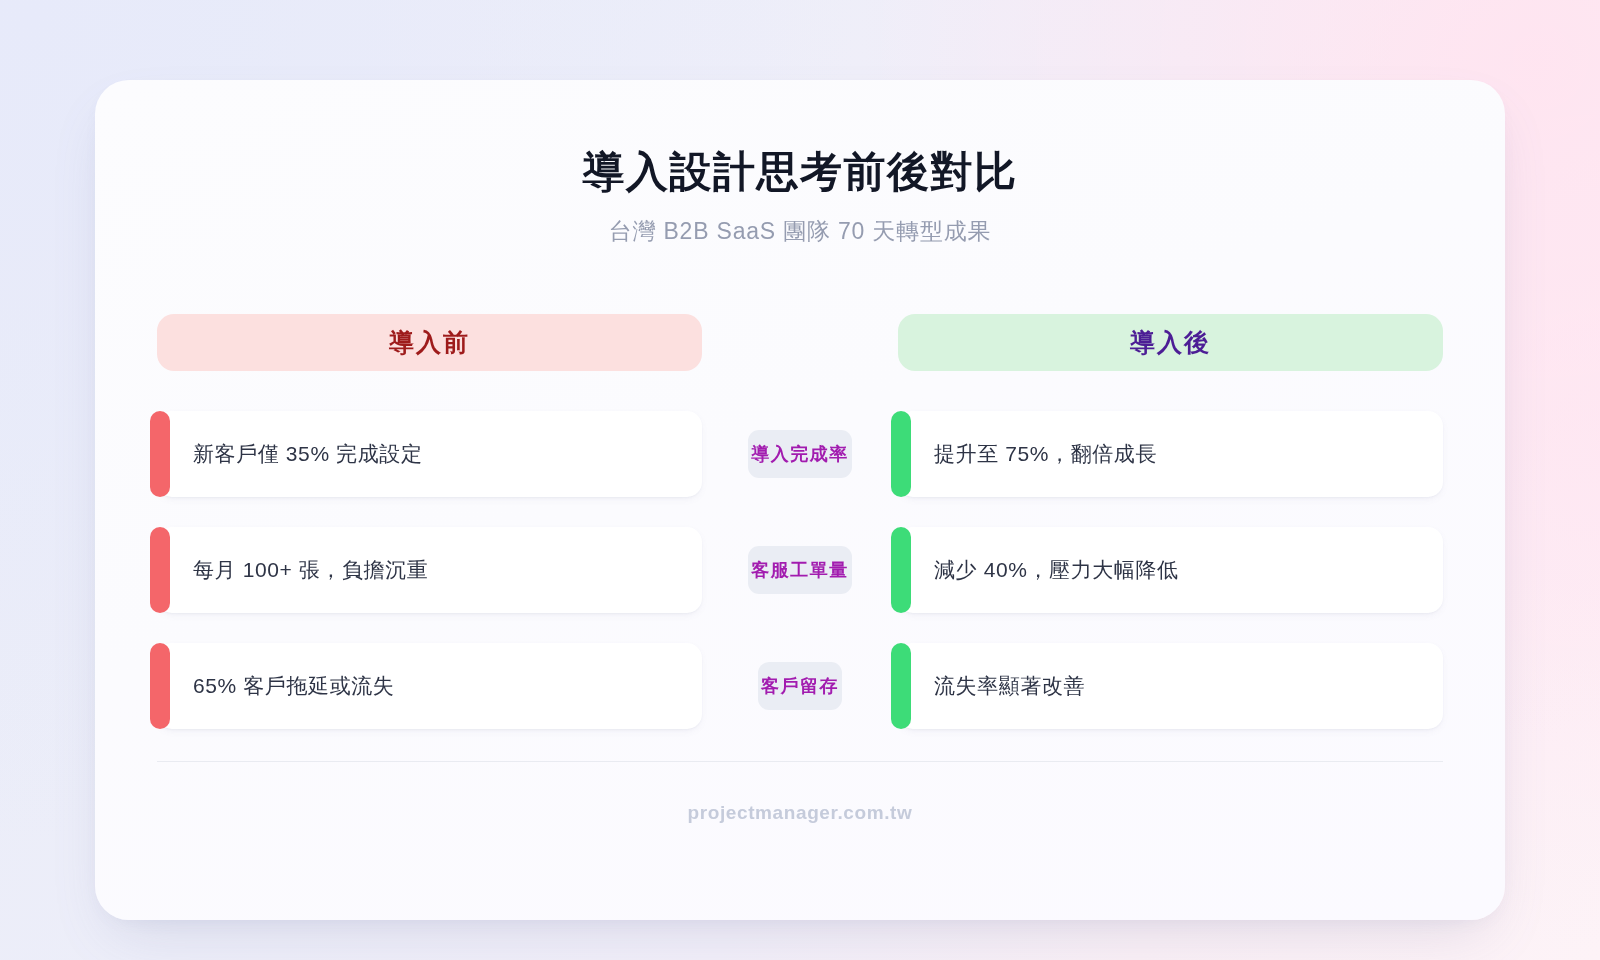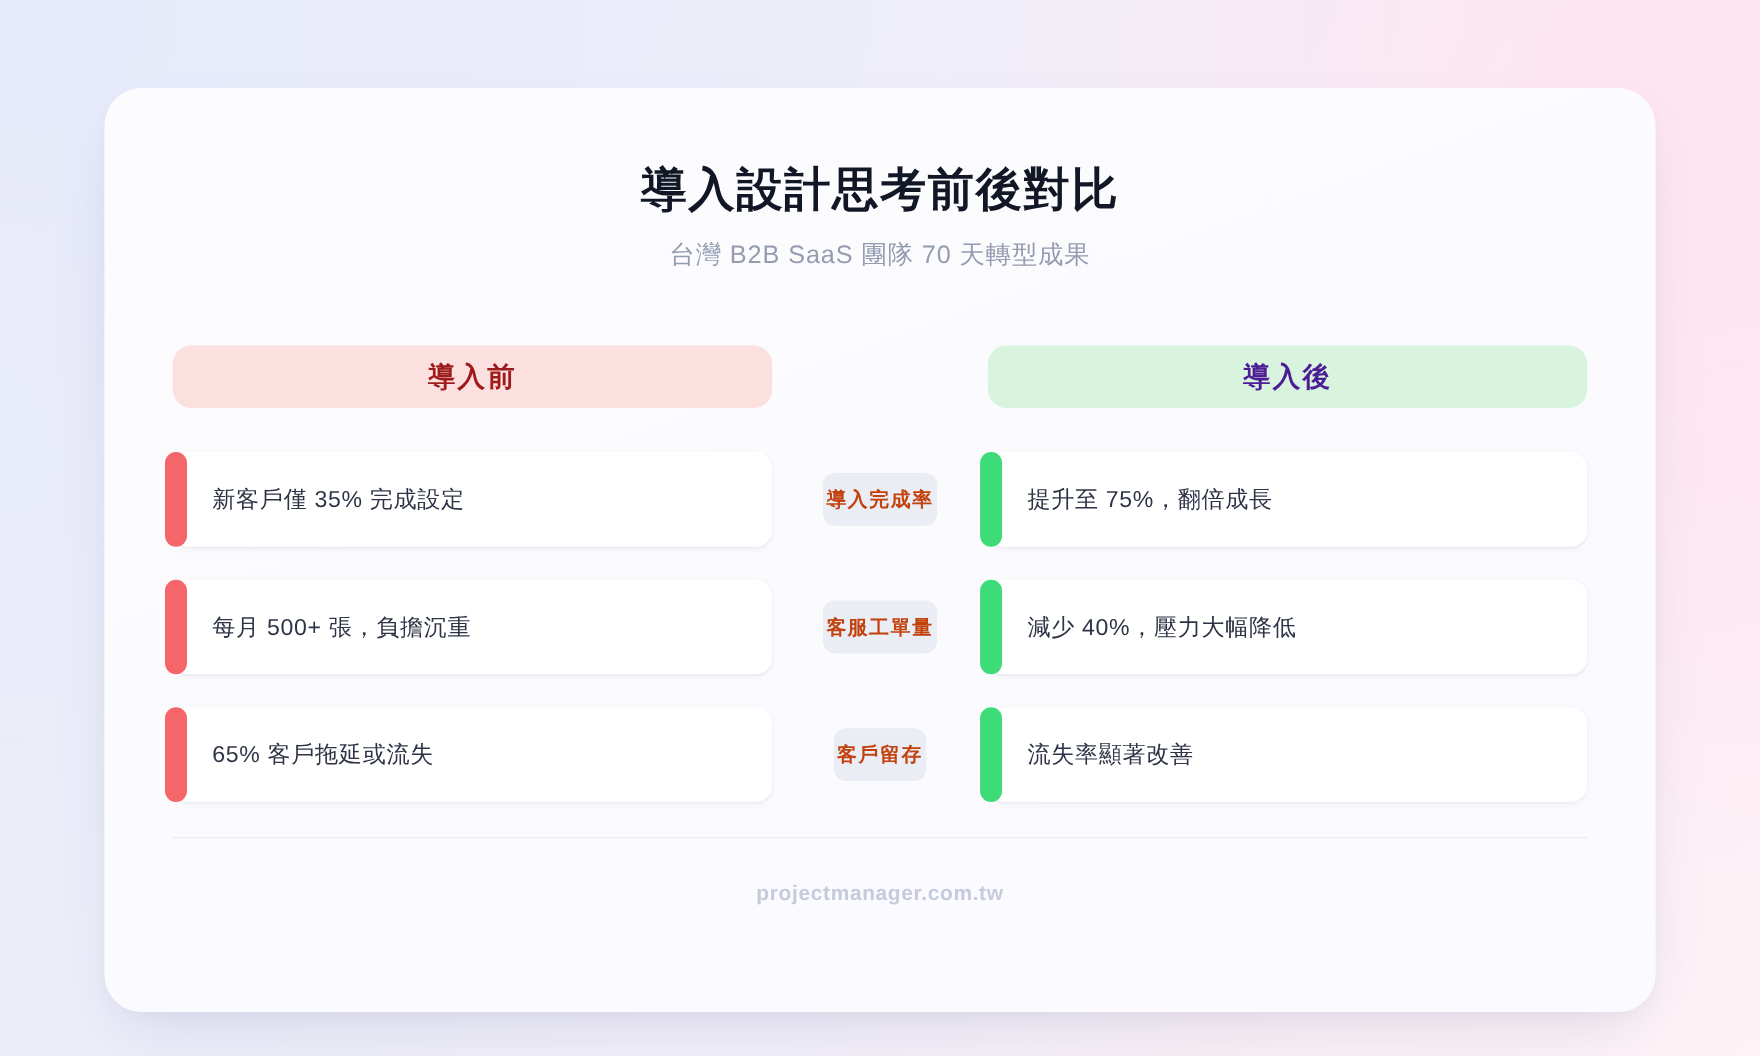--- a/index.html
+++ b/index.html
@@ -125,21 +125,21 @@
   }
   .item.before { margin-right: 0; }
 
   .metric-cell {
     display: flex;
     align-items: center;
     justify-content: center;
   }
   .metric {
     background: #eaedf4;
-    color: #c2410c;
+    color: #a21caf;
     font-size: 18px;
     font-weight: bold;
     letter-spacing: 1.5px;
     border-radius: 11px;
     padding: 12px 3px;
     white-space: nowrap;
   }
 
   
   .footer {
@@ -191,21 +191,21 @@
       <span class="bar"></span>
       <span class="txt">提升至 75%，翻倍成長</span>
     </div>
 
     <div class="row-pad"></div>
     <div class="row-pad"></div>
     <div class="row-pad"></div>
 
     <div class="item before">
       <span class="bar"></span>
-      <span class="txt">每月 500+ 張，負擔沉重</span>
+      <span class="txt">每月 100+ 張，負擔沉重</span>
     </div>
     <div class="metric-cell">
       <span class="metric">客服工單量</span>
     </div>
     <div class="item after">
       <span class="bar"></span>
       <span class="txt">減少 40%，壓力大幅降低</span>
     </div>
 
     <div class="row-pad"></div>

